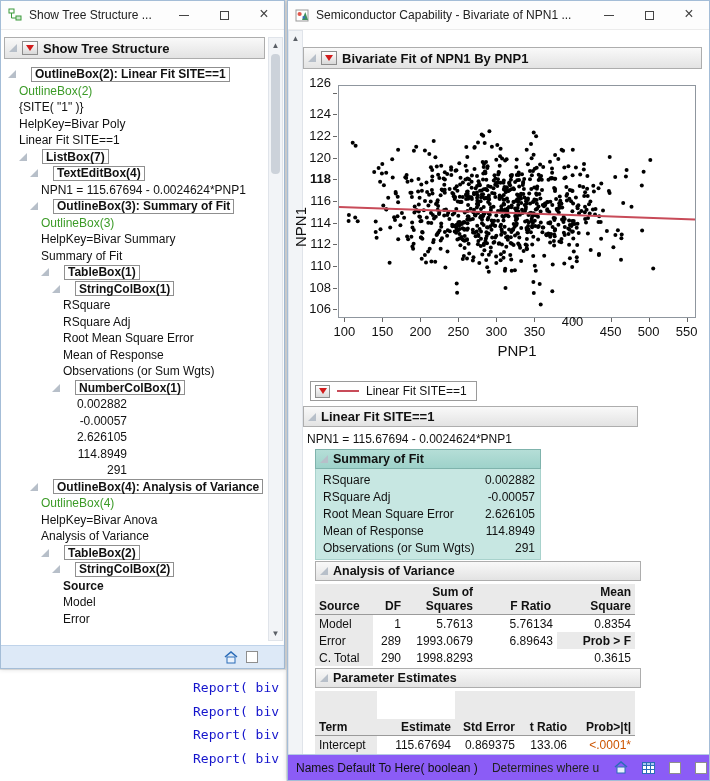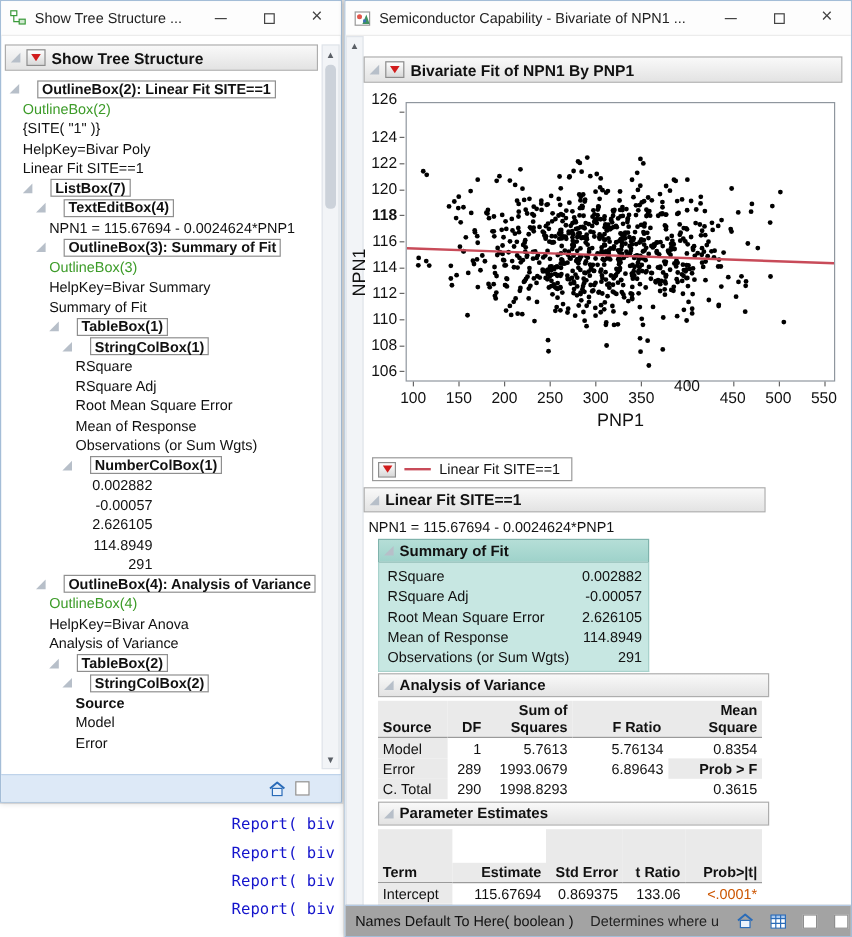--- a/index.html
+++ b/index.html
@@ -57,21 +57,21 @@
   .sum-val{width:62px;text-align:right;}
 
   .stattable{margin-top:3px;}
   .st-row{display:flex;align-items:stretch;}
   .st-cell{display:flex;flex-direction:column;justify-content:flex-end;font-size:12px;padding:1px 4px;height:17px;white-space:pre-line;overflow:hidden;}
   .st-cell.num{text-align:right;}
   .st-cell.first{background:#eaeaea;text-align:left;}
   .st-head .st-cell{background:#eaeaea;font-weight:bold;border-bottom:1px solid #9a9a9a;height:auto;line-height:14px;}
   .st-cell.hdrcell{background:#eaeaea;font-weight:bold;}
 
-  .statusbar{position:absolute;left:0;right:0;bottom:0;height:26px;background:#a3a3a3;border-top:1px solid #b5cae4;display:flex;align-items:center;gap:14px;padding:0 8px;font-size:12px;overflow:hidden;text-align:right;}
+  .statusbar{position:absolute;left:0;right:0;bottom:0;height:26px;background:#8b5cf6;border-top:1px solid #b5cae4;display:flex;align-items:center;gap:14px;padding:0 8px;font-size:12px;overflow:hidden;text-align:right;}
   .statusbar .stext{white-space:nowrap;}
   .statusbar .s2{flex:1;overflow:hidden;white-space:nowrap;color:#222;}
 </style>
 </head>
 <body>
 
 <div class="scriptwin">
   <div class="lines">
       <div>Report( biv</div>
       <div>Report( biv</div>

